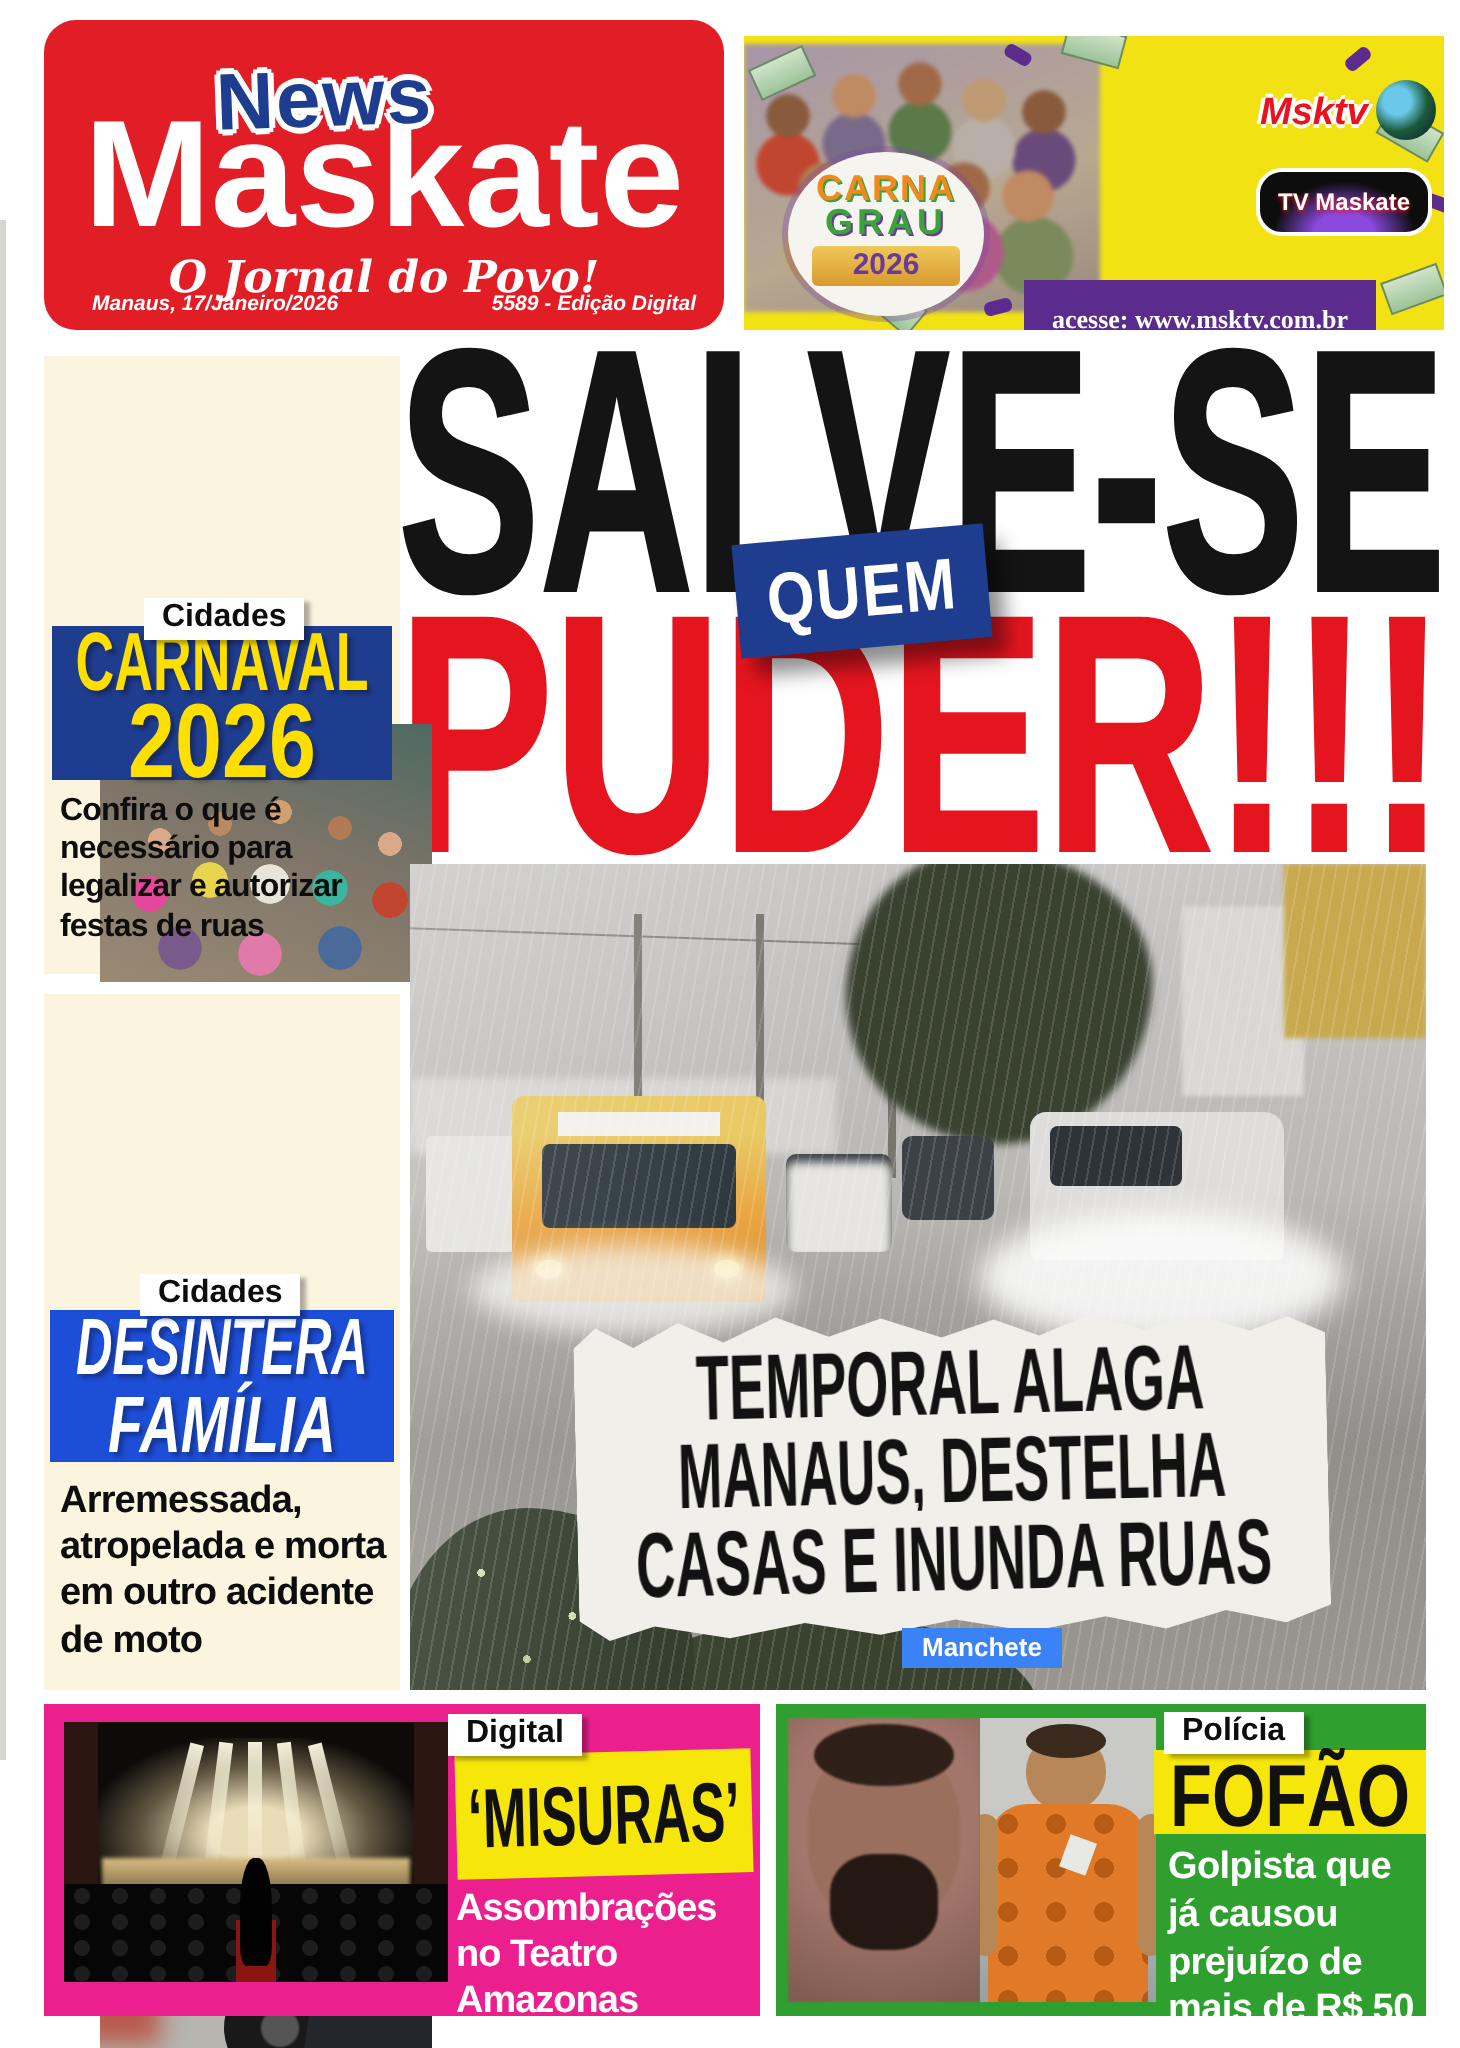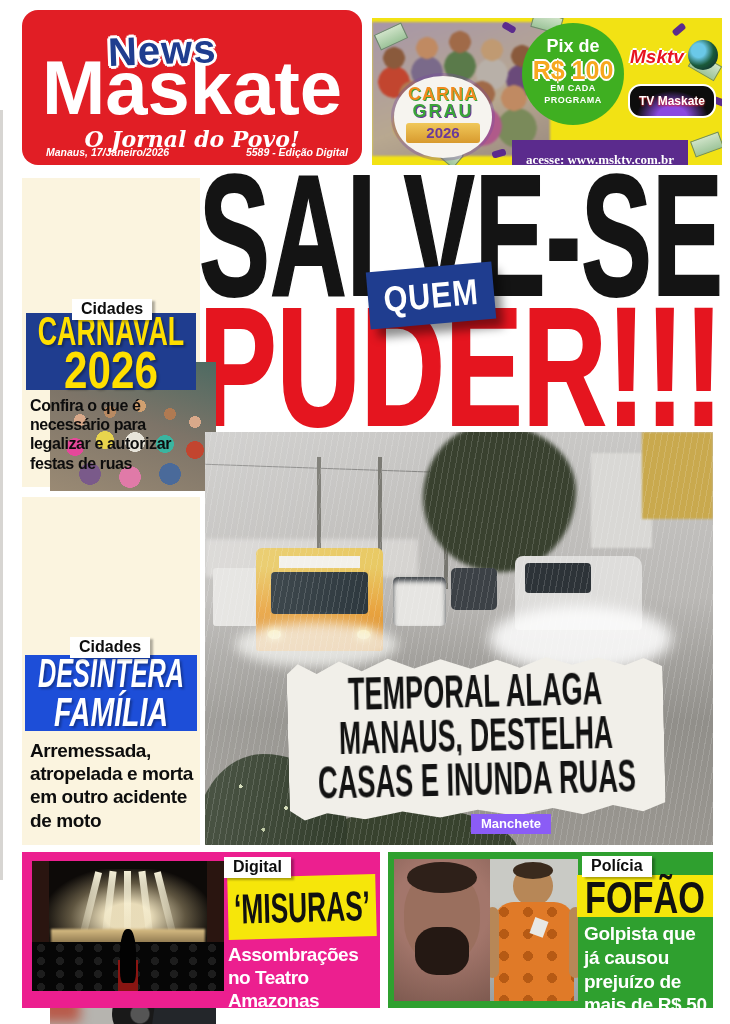--- a/index.html
+++ b/index.html
@@ -167,21 +167,21 @@
 
   .torn { position:absolute; left:288px; top:650px; width:376px; height:170px; background:#f1efe9;
     transform:rotate(-1.3deg); filter:drop-shadow(-7px 9px 7px rgba(0,0,0,.45)); z-index:4;
     clip-path:polygon(0 12%, 3% 6%, 8% 12%, 14% 5%, 20% 11%, 27% 4%, 34% 10%, 41% 5%, 49% 11%,
       56% 6%, 62% 11%, 69% 5%, 76% 10%, 83% 6%, 90% 11%, 95% 7%, 100% 12%,
       100% 92%, 94% 97%, 86% 93%, 78% 98%, 70% 94%, 60% 98%, 50% 94%, 40% 98%, 30% 94%,
       20% 98%, 10% 94%, 4% 98%, 0 92%);
     display:flex; flex-direction:column; align-items:center; justify-content:center; gap:4px; }
   .torn svg { display:block; }
   .torn text { font-family:"Liberation Sans", sans-serif; font-weight:bold; fill:#121212; }
-  .manchete { position:absolute; left:471px; top:814px; background:#8b5cf6; color:#fff;
+  .manchete { position:absolute; left:451px; top:814px; background:#3b82f6; color:#fff;
     font-size:13px; font-weight:bold; padding:2px 10px 3px; z-index:5; }
 
   
   .teatro-block { position:absolute; left:22px; top:852px; width:358px; height:156px; background:#ec1f8f; }
   .photo-theatre { position:absolute; left:10px; top:9px; width:192px; height:130px; background:#0d0a08; overflow:hidden; }
   .stage-glow { position:absolute; left:8%; top:6%; width:84%; height:62%;
     background:radial-gradient(ellipse at 50% 60%, rgba(244,231,194,.95) 0 20%, rgba(220,200,150,.4) 50%, transparent 75%); }
   .beam { position:absolute; top:8%; width:7px; height:58%;
     background:linear-gradient(rgba(255,250,225,.95), rgba(255,250,225,0)); }
   .stage-floor { position:absolute; left:10%; top:52%; width:80%; height:12%;
@@ -248,26 +248,20 @@
     <div class="conf" style="left:130px; top:6px; transform:rotate(30deg);"></div>
     <div class="conf" style="left:300px; top:8px; transform:rotate(-40deg);"></div>
     <div class="conf" style="left:340px; top:80px; transform:rotate(20deg);"></div>
     <div class="conf" style="left:120px; top:132px; transform:rotate(-15deg);"></div>
     <div class="conf" style="left:250px; top:138px; transform:rotate(50deg);"></div>
     <div class="carna-logo">
       <div class="carna1">CARNA</div>
       <div class="carna2">GRAU</div>
       <div class="carna-ribbon">2026</div>
     </div>
-    <div class="pix-circle">
-      <div class="pix-prefix">Pix de</div>
-      <div class="pix-amount">R$ 100</div>
-      <div class="pix-sub">EM CADA</div>
-      <div class="pix-sub">PROGRAMA</div>
-    </div>
     <div class="globe"></div>
     <div class="msktv">Msktv</div>
     <div class="tvmask">TV Maskate</div>
     <div class="cta2">acesse: www.msktv.com.br</div>
   </div>
 
   <svg class="hl-svg" style="left:199px; top:167px;" width="524" height="136" viewBox="0 0 524 136">
     <text x="0" y="128" font-size="172" textLength="524" lengthAdjust="spacingAndGlyphs" fill="#141414" stroke="#141414" stroke-width="2" paint-order="stroke">SALVE-SE</text>
   </svg>
   <svg class="hl-svg" style="left:199px; top:301px;" width="524" height="132" viewBox="0 0 524 132">

